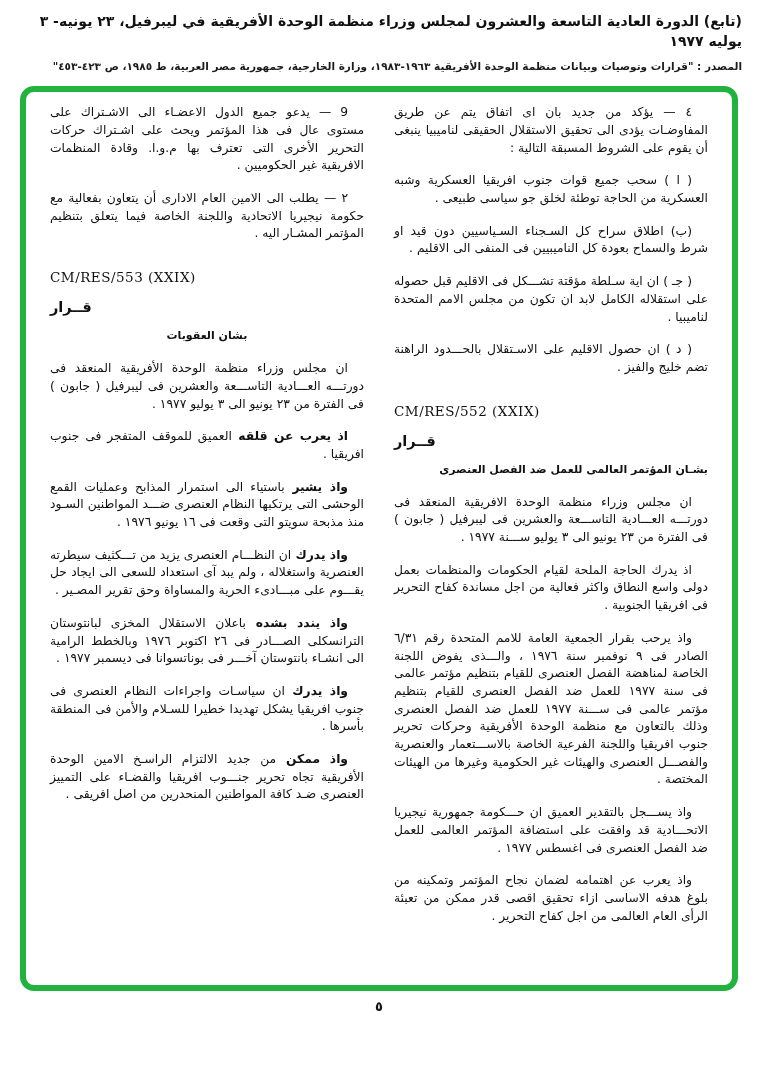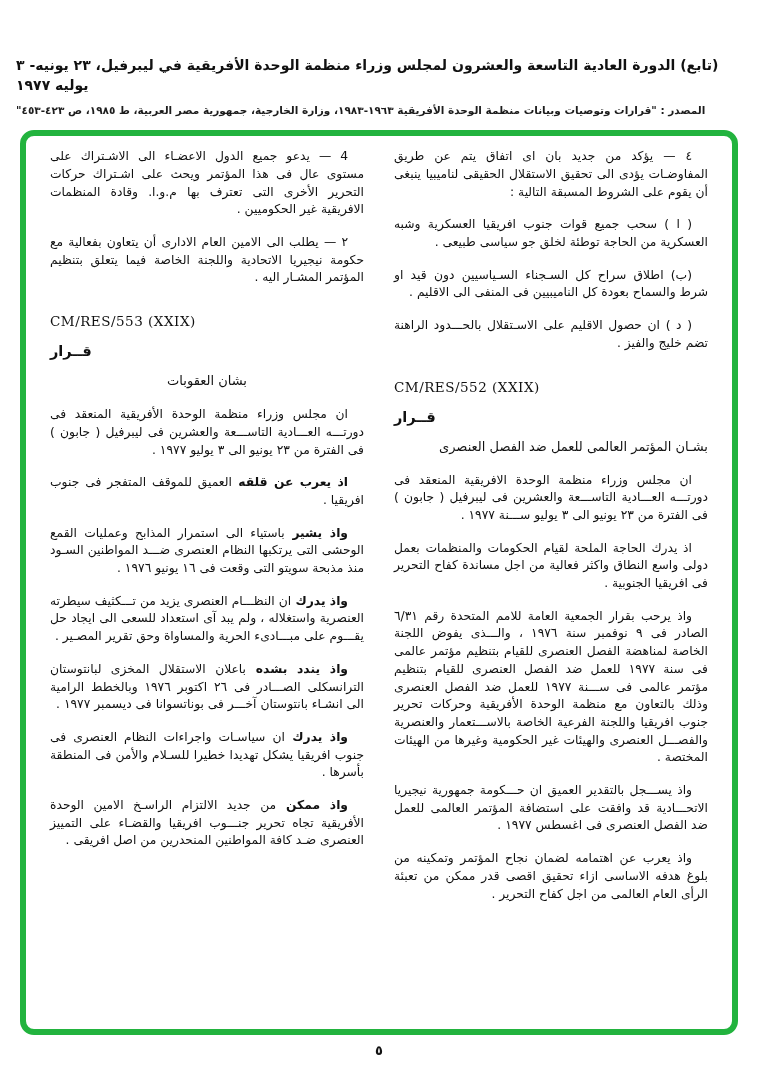--- a/index.html
+++ b/index.html
@@ -15,22 +15,21 @@
   }
   .page {
     width: 758px;
     min-height: 1078px;
     box-sizing: border-box;
     position: relative;
   }
   
   .hdr {
     padding: 12px 16px 0;
-    text-align: left;
-    margin-top: 44px;
+    text-align: right;
   }
   .hdr-title {
     font-size: 14px;
     font-weight: bold;
     letter-spacing: 0;
     line-height: 1.4;
   }
   .hdr-source {
     margin-top: 9px;
     font-size: 10.5px;
@@ -74,22 +73,22 @@
     margin: 26px 0 14px;
     letter-spacing: 0.5px;
   }
   .h-qarar {
     font-size: 14.5px;
     font-weight: bold;
     text-align: left;
     margin: 10px 0 14px;
   }
   .h-subject {
-    font-size: 13px;
-    font-weight: normal;
+    font-size: 11px;
+    font-weight: bold;
     margin: 0 0 18px;
   }
   .h-subject.center { text-align: center; }
   .h-subject.right  { text-align: right; }
   
   .footer {
     text-align: center;
     padding: 8px 0 10px;
   }
   .page-num {
@@ -107,33 +106,34 @@
     <div class="hdr-source">المصدر : "قرارات وتوصيات وبيانات منظمة الوحدة الأفريقية ١٩٦٣-١٩٨٣، وزارة الخارجية، جمهورية مصر العربية، ط ١٩٨٥، ص ٤٢٣-٤٥٣"</div>
   </header>
 
   <main class="frame" style="border-color: rgb(34, 179, 62);">
     <div class="columns">
 
       <section class="col">
         <p class="para"><span>٤ — يؤكد من جديد بان اى اتفاق يتم عن طريق المفاوضـات يؤدى الى تحقيق الاستقلال الحقيقى لناميبيا ينبغى أن يقوم على الشروط المسبقة التالية :</span></p>
         <p class="para"><span>( ا ) سحب جميع قوات جنوب افريقيا العسكرية وشبه العسكرية من الحاجة توطئة لخلق جو سياسى طبيعى .</span></p>
         <p class="para"><span>(ب) اطلاق سراح كل السـجناء السـياسيين دون قيد او شرط والسماح بعودة كل الناميبيين فى المنفى الى الاقليم .</span></p>
+        <p class="para"><span>( جـ ) ان اية سـلطة مؤقتة تشـــكل فى الاقليم قبل حصوله على استقلاله الكامل لابد ان تكون من مجلس الامم المتحدة لناميبيا .</span></p>
         <p class="para"><span>( د ) ان حصول الاقليم على الاسـتقلال بالحـــدود الراهنة تضم خليج والفيز .</span></p>
         <p class="code">CM/RES/552 (XXIX)</p>
         <h3 class="h-qarar">قــرار</h3>
         <h4 class="h-subject right">بشـان المؤتمر العالمى للعمل ضد الفصل العنصرى</h4>
         <p class="para"><span>ان مجلس وزراء منظمة الوحدة الافريقية المنعقد فى دورتـــه العـــادية التاســـعة والعشرين فى ليبرفيل ( جابون ) فى الفترة من ٢٣ يونيو الى ٣ يوليو ســـنة ١٩٧٧ .</span></p>
         <p class="para"><span>اذ يدرك الحاجة الملحة لقيام الحكومات والمنظمات بعمل دولى واسع النطاق واكثر فعالية من اجل مساندة كفاح التحرير فى افريقيا الجنوبية .</span></p>
         <p class="para"><span>واذ يرحب بقرار الجمعية العامة للامم المتحدة رقم ٦/٣١ الصادر فى ٩ نوفمبر سنة ١٩٧٦ ، والـــذى يفوض اللجنة الخاصة لمناهضة الفصل العنصرى للقيام بتنظيم مؤتمر عالمى فى سنة ١٩٧٧ للعمل ضد الفصل العنصرى للقيام بتنظيم مؤتمر عالمى فى ســـنة ١٩٧٧ للعمل ضد الفصل العنصرى وذلك بالتعاون مع منظمة الوحدة الأفريقية وحركات تحرير جنوب افريقيا واللجنة الفرعية الخاصة بالاســـتعمار والعنصرية والفصـــل العنصرى والهيئات غير الحكومية وغيرها من الهيئات المختصة .</span></p>
         <p class="para"><span>واذ يســـجل بالتقدير العميق ان حـــكومة جمهورية نيجيريا الاتحـــادية قد وافقت على استضافة المؤتمر العالمى للعمل ضد الفصل العنصرى فى اغسطس ١٩٧٧ .</span></p>
         <p class="para"><span>واذ يعرب عن اهتمامه لضمان نجاح المؤتمر وتمكينه من بلوغ هدفه الاساسى ازاء تحقيق اقصى قدر ممكن من تعبئة الرأى العام العالمى من اجل كفاح التحرير .</span></p>
       </section>
 
       <section class="col">
-        <p class="para"><span>4 — يدعو جميع الدول الاعضـاء الى الاشـتراك على مستوى عال فى هذا المؤتمر ويحث على اشـتراك حركات التحرير الأخرى التى تعترف بها م.و.ا. وقادة المنظمات الافريقية غير الحكوميين .</span></p>
+        <p class="para"><span>9 — يدعو جميع الدول الاعضـاء الى الاشـتراك على مستوى عال فى هذا المؤتمر ويحث على اشـتراك حركات التحرير الأخرى التى تعترف بها م.و.ا. وقادة المنظمات الافريقية غير الحكوميين .</span></p>
         <p class="para"><span>٢ — يطلب الى الامين العام الادارى أن يتعاون بفعالية مع حكومة نيجيريا الاتحادية واللجنة الخاصة فيما يتعلق بتنظيم المؤتمر المشـار اليه .</span></p>
         <p class="code">CM/RES/553 (XXIX)</p>
         <h3 class="h-qarar">قــرار</h3>
         <h4 class="h-subject center">بشان العقوبات</h4>
         <p class="para"><span>ان مجلس وزراء منظمة الوحدة الأفريقية المنعقد فى دورتـــه العـــادية التاســـعة والعشرين فى ليبرفيل ( جابون ) فى الفترة من ٢٣ يونيو الى ٣ يوليو ١٩٧٧ .</span></p>
         <p class="para"><b class="lead">اذ يعرب عن قلقه </b><span>العميق للموقف المتفجر فى جنوب افريقيا .</span></p>
         <p class="para"><b class="lead">واذ يشير </b><span>باستياء الى استمرار المذابح وعمليات القمع الوحشى التى يرتكبها النظام العنصرى ضـــد المواطنين السـود منذ مذبحة سويتو التى وقعت فى ١٦ يونيو ١٩٧٦ .</span></p>
         <p class="para"><b class="lead">واذ يدرك </b><span>ان النظـــام العنصرى يزيد من تـــكثيف سيطرته العنصرية واستغلاله ، ولم يبد آى استعداد للسعى الى ايجاد حل يقـــوم على مبـــادىء الحرية والمساواة وحق تقرير المصـير .</span></p>
         <p class="para"><b class="lead">واذ يندد بشده </b><span>باعلان الاستقلال المخزى لبانتوستان الترانسكلى الصـــادر فى ٢٦ اكتوبر ١٩٧٦ وبالخطط الرامية الى انشـاء بانتوستان آخـــر فى بوناتسوانا فى ديسمبر ١٩٧٧ .</span></p>
         <p class="para"><b class="lead">واذ يدرك </b><span>ان سياسـات واجراءات النظام العنصرى فى جنوب افريقيا يشكل تهديدا خطيرا للسـلام والأمن فى المنطقة بأسرها .</span></p>

